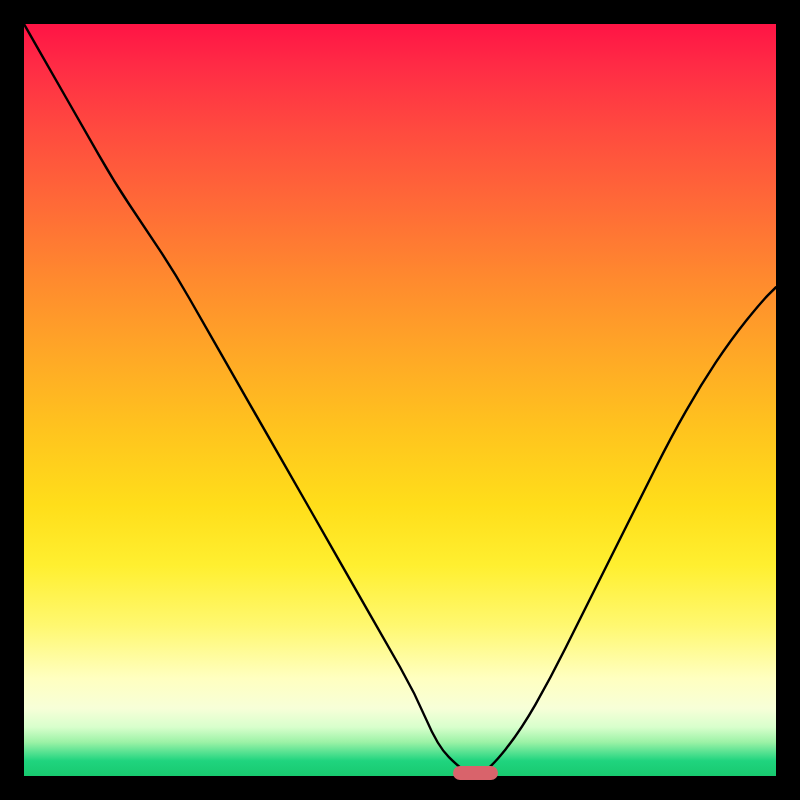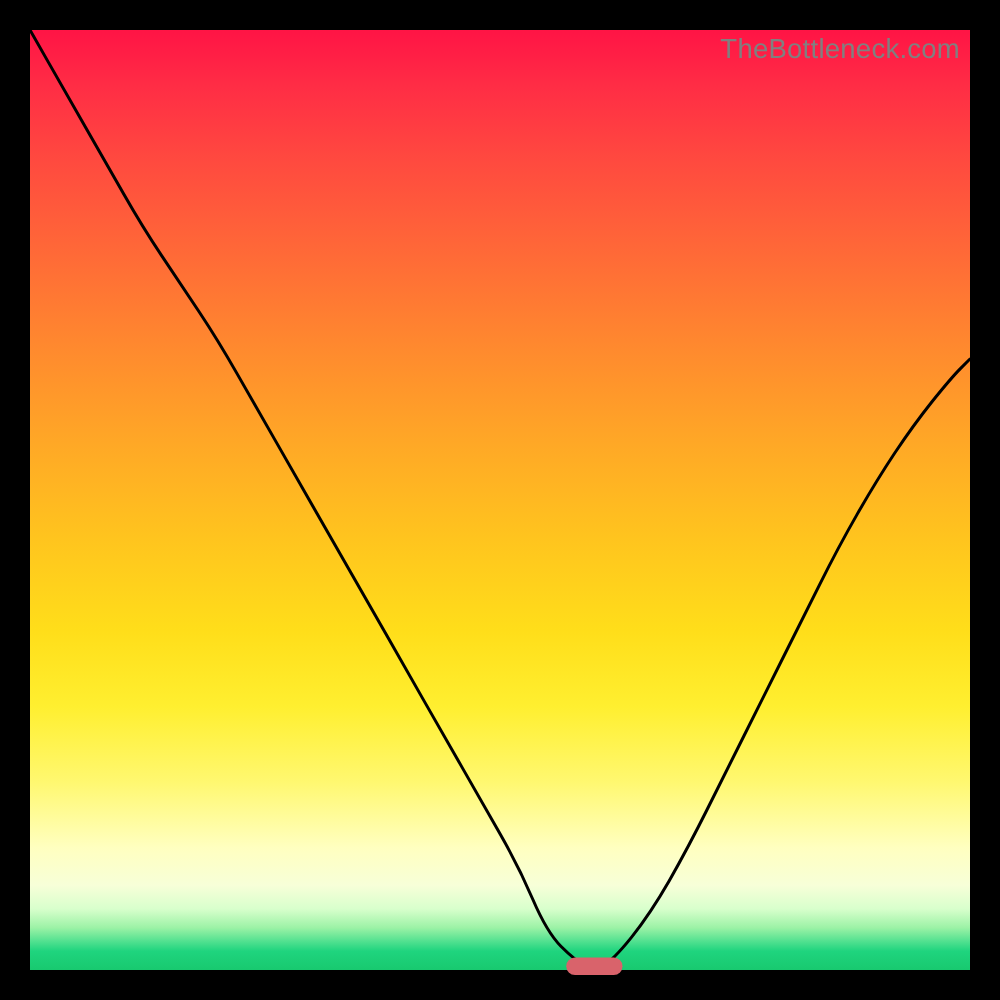--- a/index.html
+++ b/index.html
@@ -69,21 +69,20 @@
     border-radius: 7px;
     background: #d9636b;
   }
 </style>
 </head>
 <body>
 
 <div class="frame">
   <div class="plot">
 
-    <div class="watermark">TheBottleneck.com</div>
 
     <svg class="curve" viewBox="0 0 752 752" preserveAspectRatio="none">
       <path id="curve-path" fill="none" stroke="#000000" stroke-width="2.4" stroke-linecap="round" stroke-linejoin="round" d="M 0.0 0.0 Q 0.0 0.0 15.0 26.3 Q 30.1 52.6 45.1 79.0 Q 60.2 105.3 75.2 131.6 Q 90.2 157.9 105.3 180.5 Q 120.3 203.0 135.4 225.6 Q 150.4 248.2 165.4 274.5 Q 180.5 300.8 195.5 327.1 Q 210.6 353.4 225.6 379.8 Q 240.6 406.1 255.7 432.4 Q 270.7 458.7 285.8 485.0 Q 300.8 511.4 315.8 537.7 Q 330.9 564.0 345.9 590.3 Q 361.0 616.6 376.0 643.0 Q 391.0 669.3 402.3 695.6 Q 413.6 721.9 424.9 733.2 Q 436.2 744.5 443.7 748.2 Q 451.2 752.0 458.7 748.2 Q 466.2 744.5 481.3 725.7 Q 496.3 706.9 511.4 680.6 Q 526.4 654.2 541.4 624.2 Q 556.5 594.1 571.5 564.0 Q 586.6 533.9 601.6 503.8 Q 616.6 473.8 631.7 443.7 Q 646.7 413.6 661.8 387.3 Q 676.8 361.0 691.8 338.4 Q 706.9 315.8 721.9 297.0 Q 737.0 278.2 744.5 270.7 L 752.0 263.2"></path>
     </svg>
 
     <div id="marker" class="marker" style="left: 428.64px; top: 742px; width: 45.12px; background: rgb(217, 99, 107);"></div>
 
   </div>
 </div>
 

